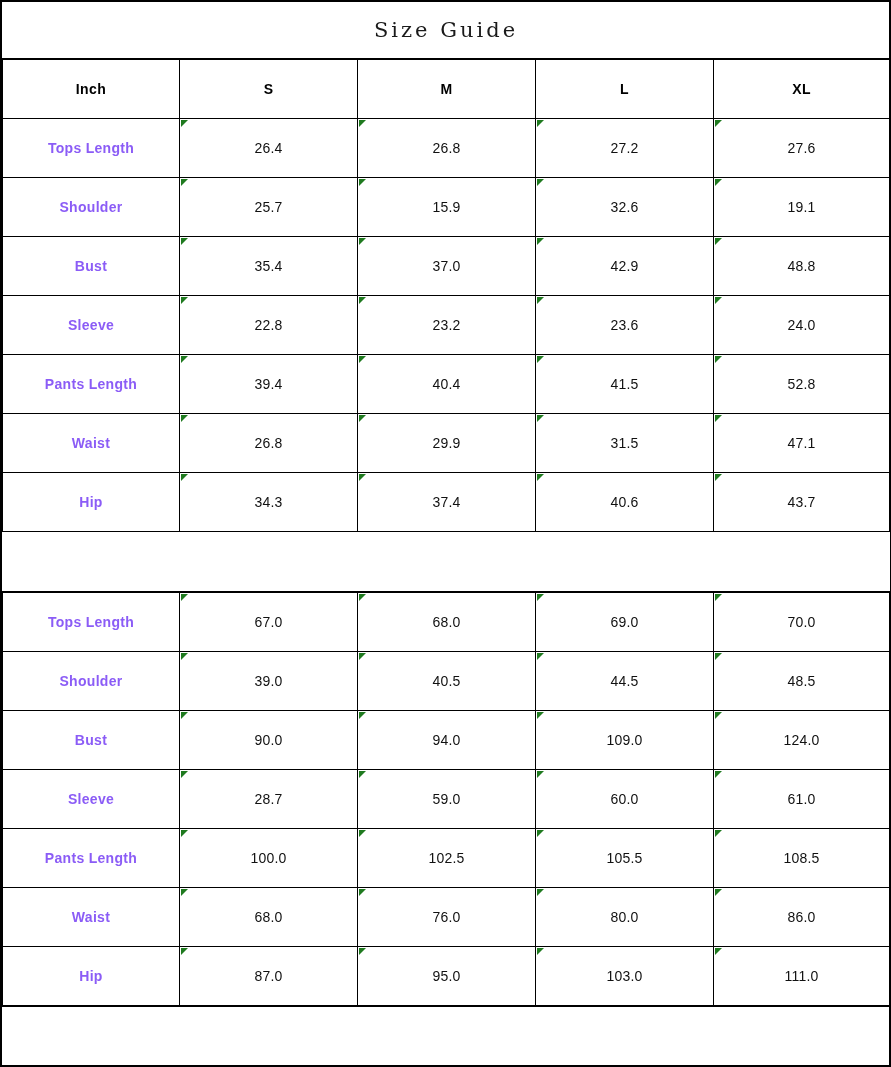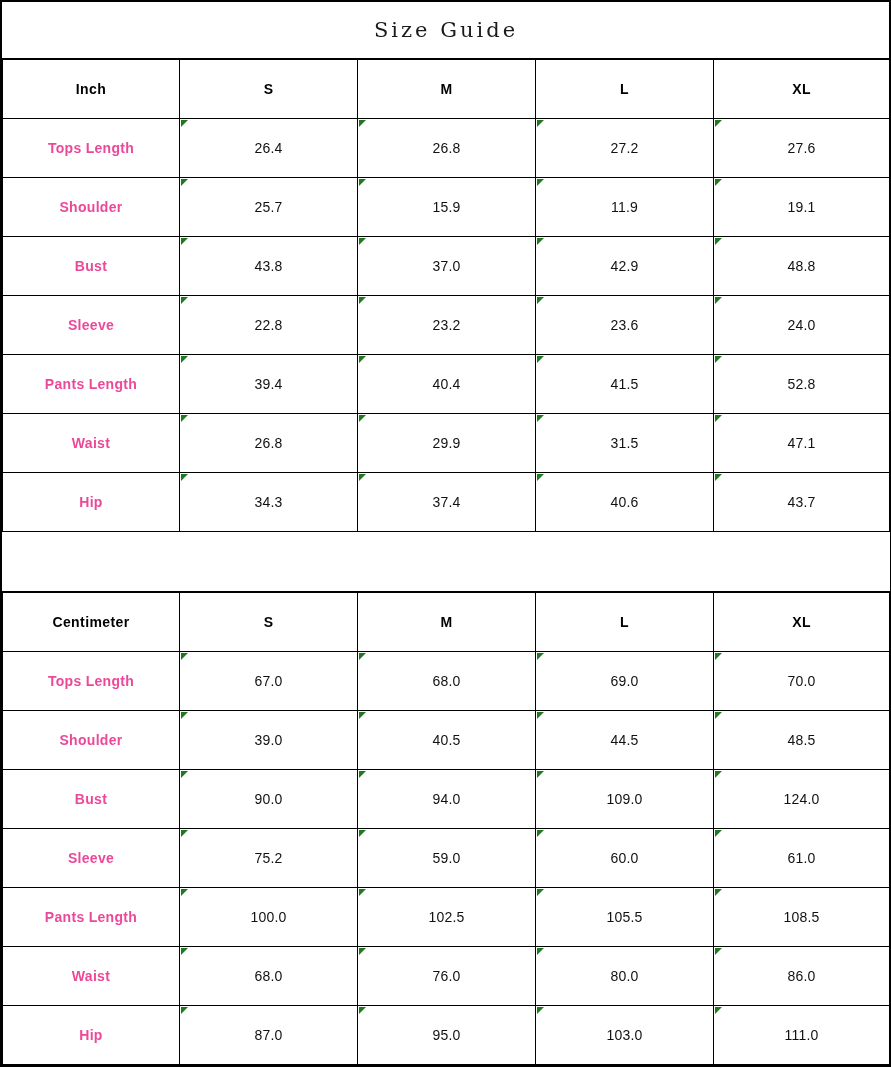--- a/index.html
+++ b/index.html
@@ -74,21 +74,21 @@
     border: 1px solid #000000;
     text-align: center;
     vertical-align: middle;
     font-size: 14px;
     color: #111111;
     position: relative;
   }
   tr.data-row td.rowlabel {
     font-weight: bold;
     letter-spacing: 0.3px;
-    color: #ec4899;
+    color: #8b5cf6;
   }
   tr.data-row td.value {
     font-weight: 400;
     letter-spacing: 0.2px;
   }
 
   
   td.marked::before {
     content: "";
     position: absolute;
@@ -159,26 +159,26 @@
             <td class="rowlabel">Tops Length</td>
             <td class="value marked">26.4</td>
             <td class="value marked">26.8</td>
             <td class="value marked">27.2</td>
             <td class="value marked">27.6</td>
           </tr>
           <tr class="data-row">
             <td class="rowlabel">Shoulder</td>
             <td class="value marked">25.7</td>
             <td class="value marked">15.9</td>
-            <td class="value marked">11.9</td>
+            <td class="value marked">32.6</td>
             <td class="value marked">19.1</td>
           </tr>
           <tr class="data-row">
             <td class="rowlabel">Bust</td>
-            <td class="value marked">43.8</td>
+            <td class="value marked">35.4</td>
             <td class="value marked">37.0</td>
             <td class="value marked">42.9</td>
             <td class="value marked">48.8</td>
           </tr>
           <tr class="data-row">
             <td class="rowlabel">Sleeve</td>
             <td class="value marked">22.8</td>
             <td class="value marked">23.2</td>
             <td class="value marked">23.6</td>
             <td class="value marked">24.0</td>
@@ -200,27 +200,20 @@
           <tr class="data-row">
             <td class="rowlabel">Hip</td>
             <td class="value marked">34.3</td>
             <td class="value marked">37.4</td>
             <td class="value marked">40.6</td>
             <td class="value marked">43.7</td>
           </tr>
           <tr class="spacer-row">
             <td colspan="5"></td>
           </tr>
-          <tr class="head-row">
-            <td>Centimeter</td>
-            <td>S</td>
-            <td>M</td>
-            <td>L</td>
-            <td>XL</td>
-          </tr>
           <tr class="data-row">
             <td class="rowlabel">Tops Length</td>
             <td class="value marked">67.0</td>
             <td class="value marked">68.0</td>
             <td class="value marked">69.0</td>
             <td class="value marked">70.0</td>
           </tr>
           <tr class="data-row">
             <td class="rowlabel">Shoulder</td>
             <td class="value marked">39.0</td>
@@ -230,21 +223,21 @@
           </tr>
           <tr class="data-row">
             <td class="rowlabel">Bust</td>
             <td class="value marked">90.0</td>
             <td class="value marked">94.0</td>
             <td class="value marked">109.0</td>
             <td class="value marked">124.0</td>
           </tr>
           <tr class="data-row">
             <td class="rowlabel">Sleeve</td>
-            <td class="value marked">75.2</td>
+            <td class="value marked">28.7</td>
             <td class="value marked">59.0</td>
             <td class="value marked">60.0</td>
             <td class="value marked">61.0</td>
           </tr>
           <tr class="data-row">
             <td class="rowlabel">Pants Length</td>
             <td class="value marked">100.0</td>
             <td class="value marked">102.5</td>
             <td class="value marked">105.5</td>
             <td class="value marked">108.5</td>

